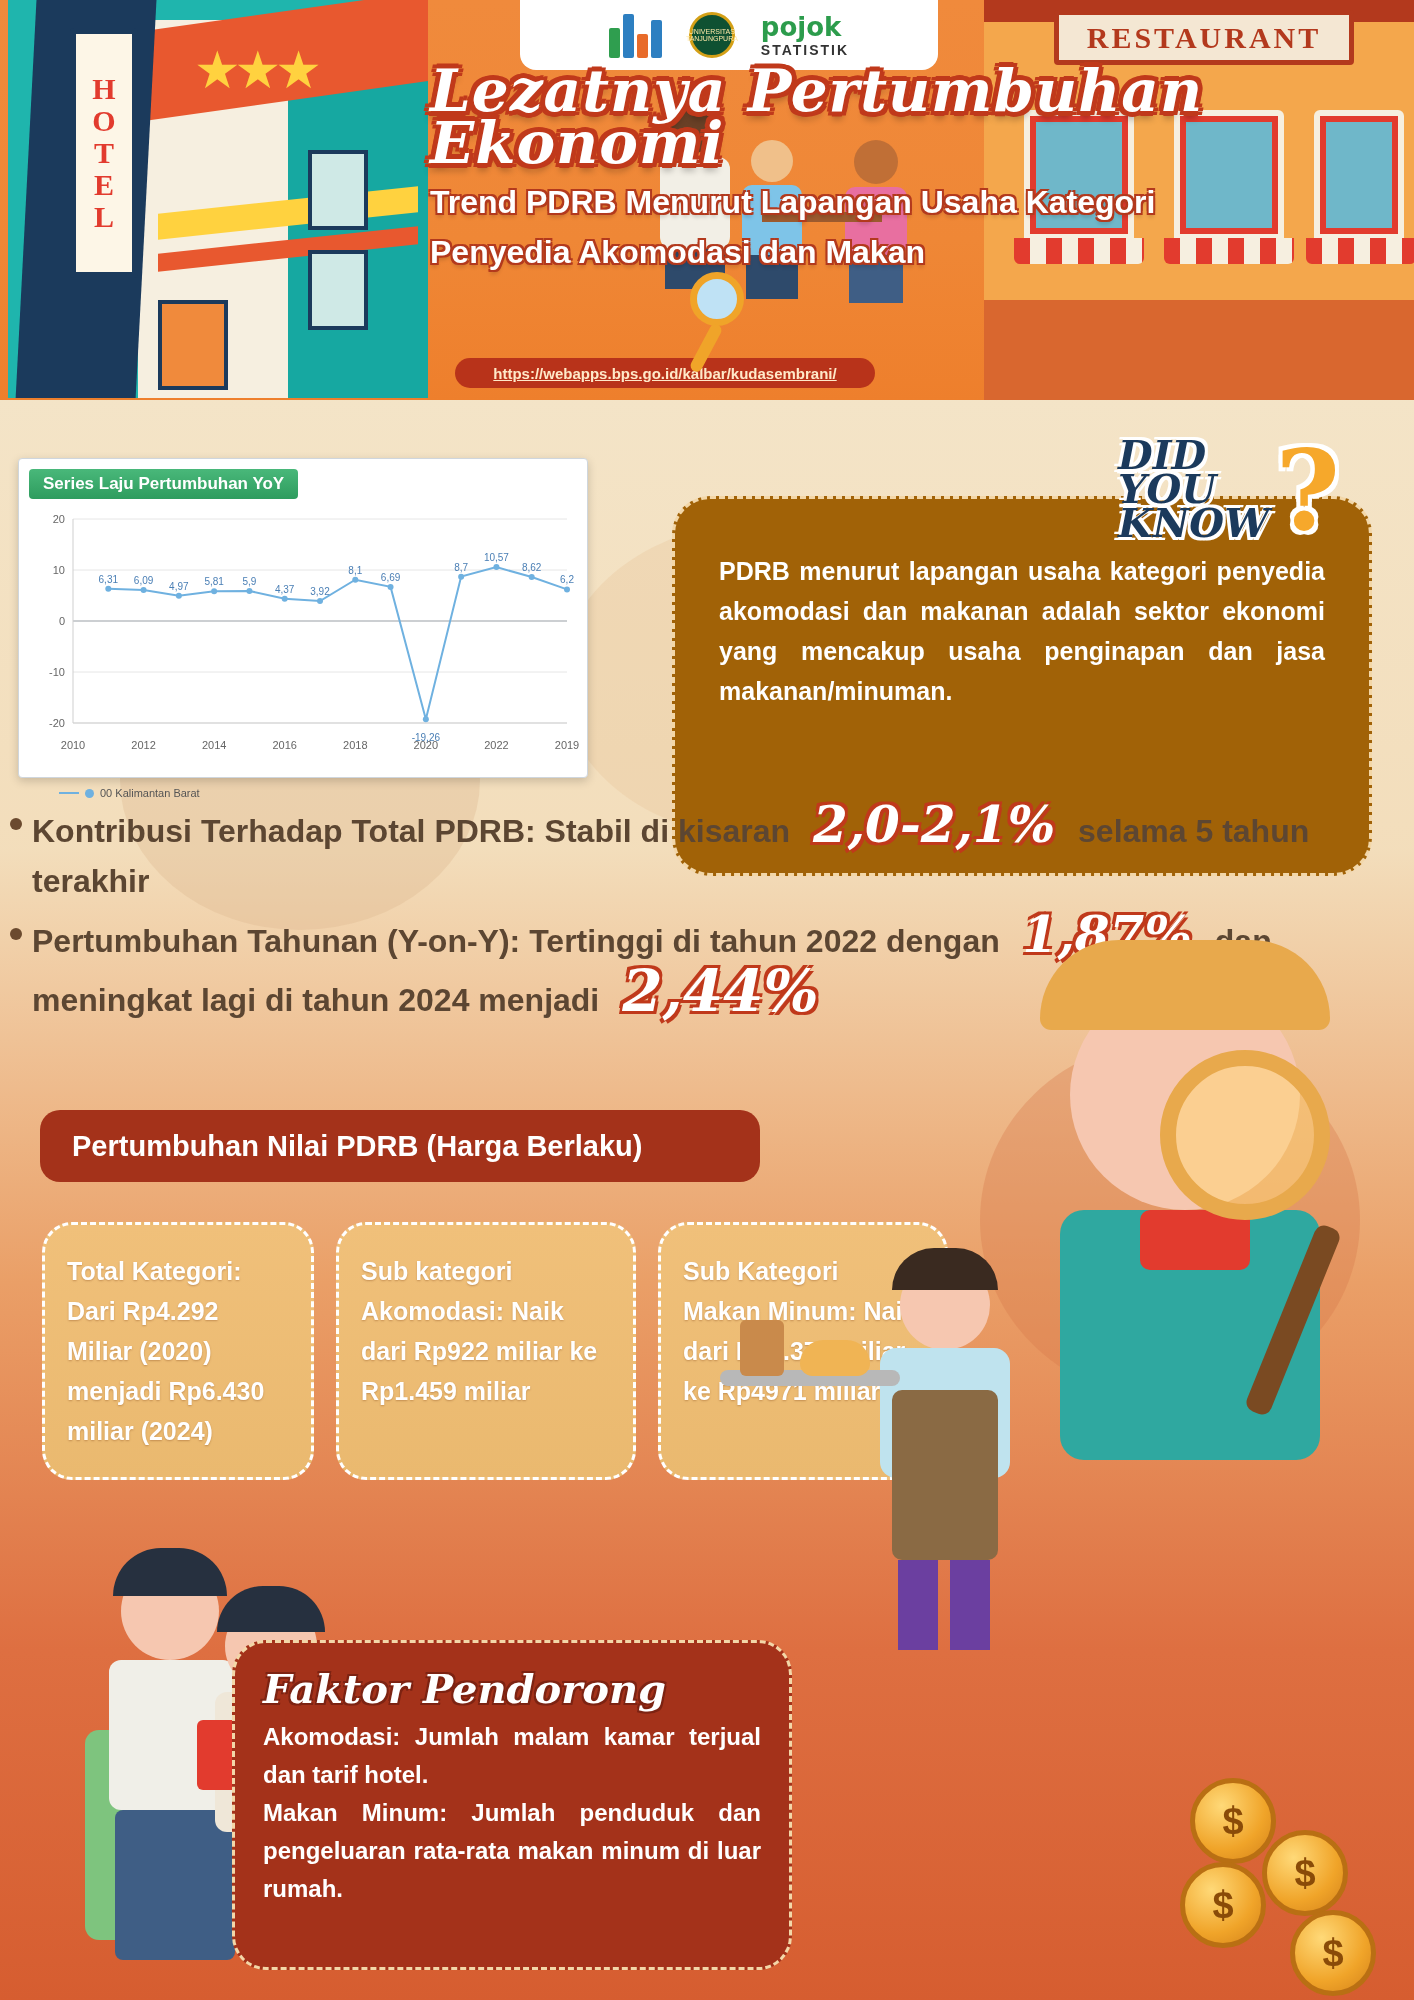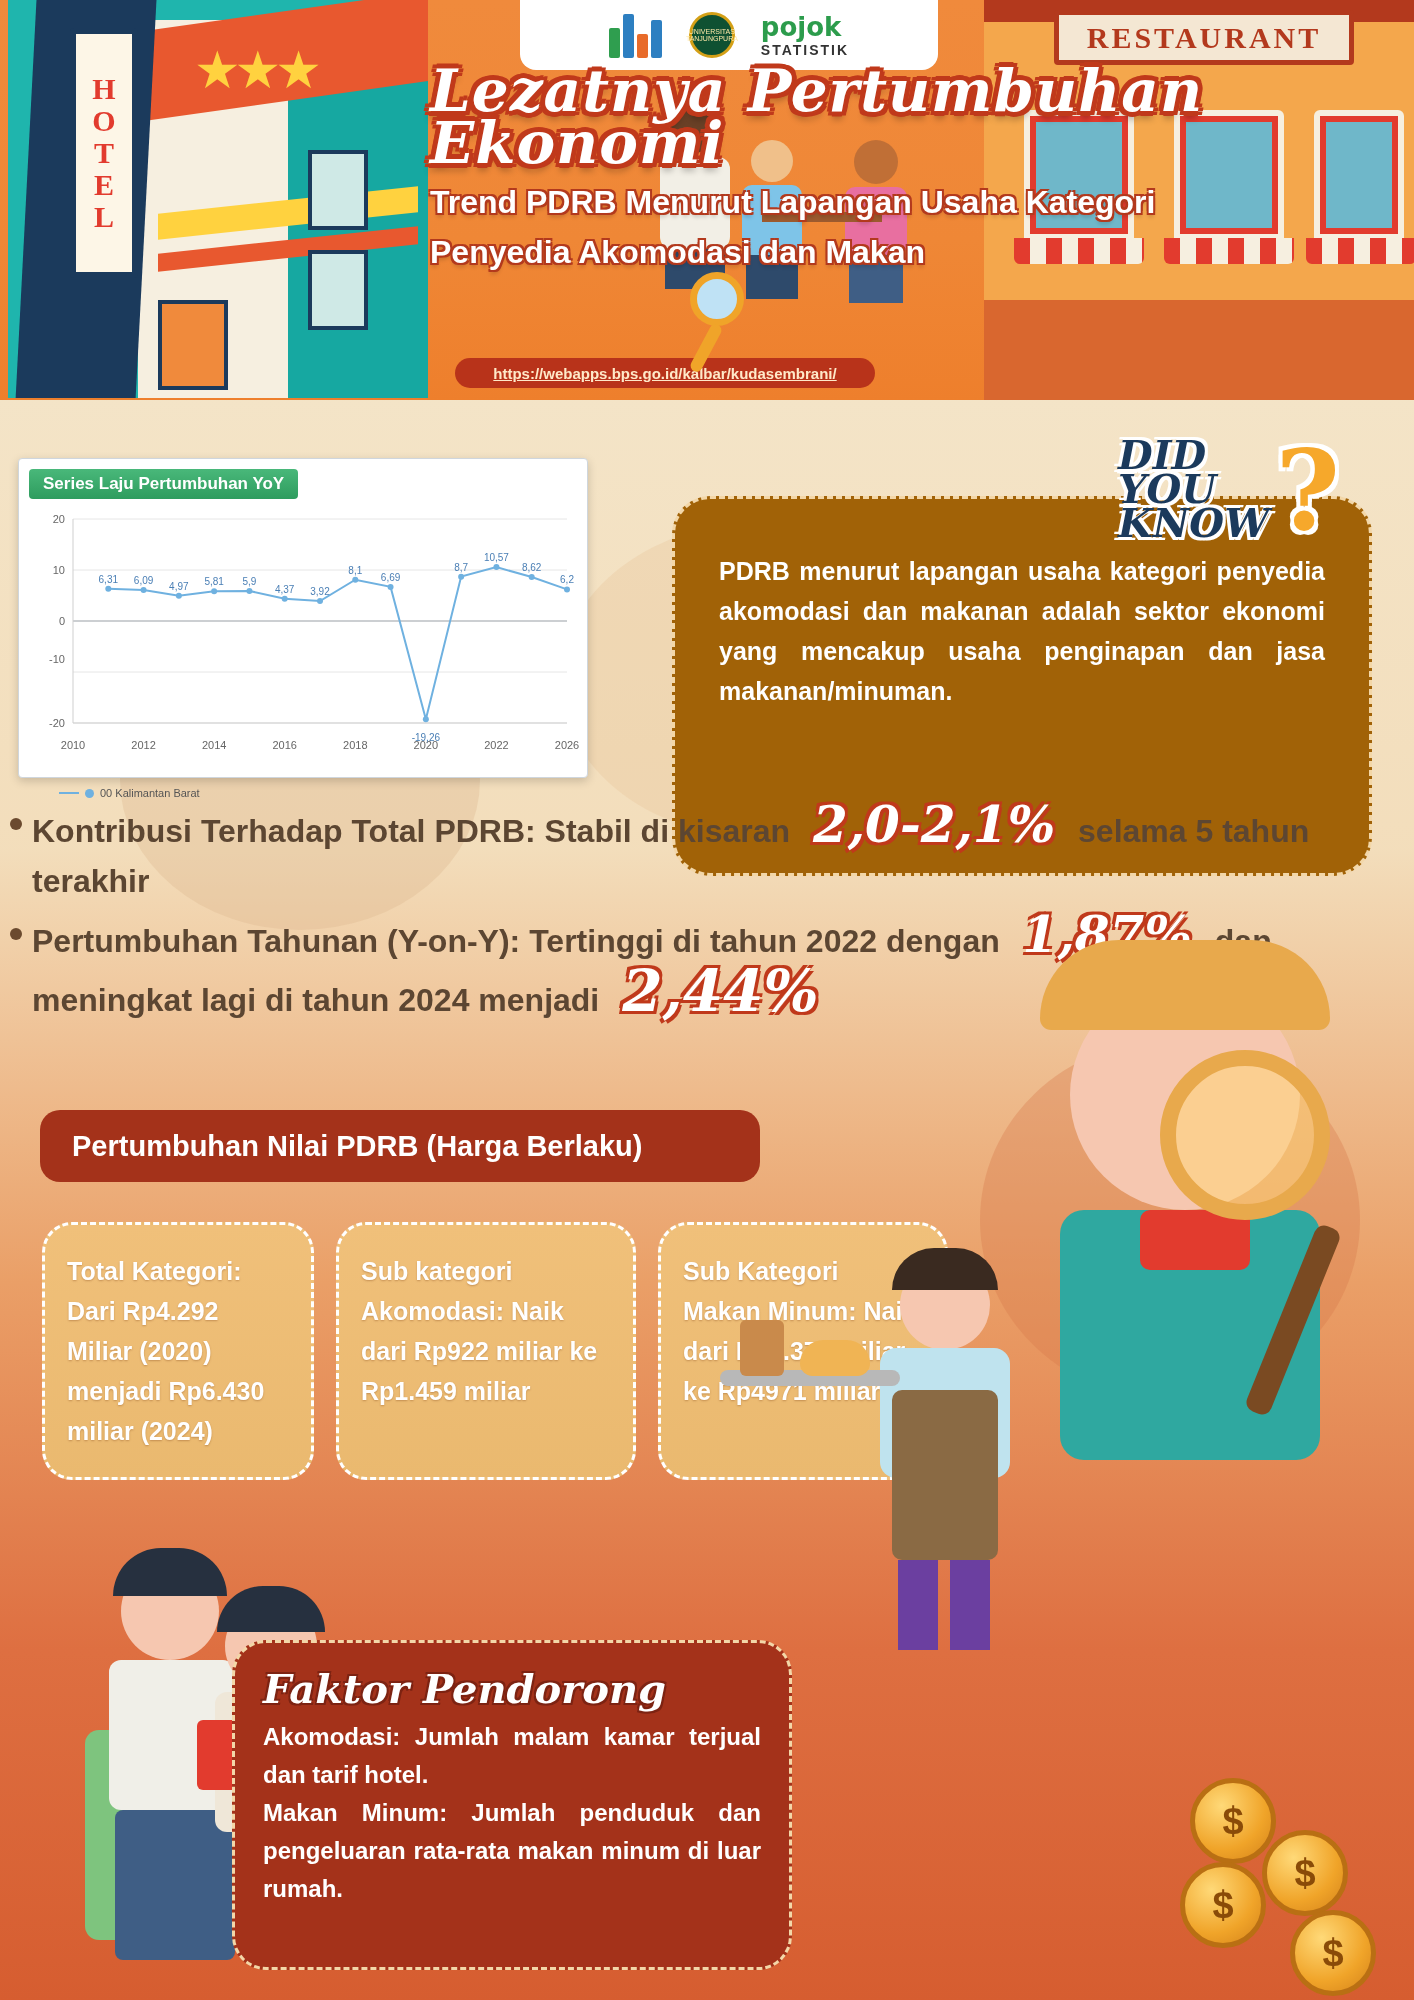--- a/index.html
+++ b/index.html
@@ -414,32 +414,32 @@
         <circle cx="291" cy="92.008" r="3" fill="#6fb1e0"></circle>
         <circle cx="326.2857142857143" cy="70.69" r="3" fill="#6fb1e0"></circle>
         <circle cx="361.5714285714286" cy="77.881" r="3" fill="#6fb1e0"></circle>
         <circle cx="396.8571428571429" cy="210.22600000000003" r="3" fill="#6fb1e0"></circle>
         <circle cx="432.1428571428571" cy="67.63" r="3" fill="#6fb1e0"></circle>
         <circle cx="467.4285714285714" cy="58.092999999999996" r="3" fill="#6fb1e0"></circle>
         <circle cx="502.7142857142857" cy="68.03800000000001" r="3" fill="#6fb1e0"></circle>
         <circle cx="538" cy="80.38000000000001" r="3" fill="#6fb1e0"></circle>
       </svg>
   <div class="axis-y-label" style="top: 214px;">-20</div>
-      <div class="axis-y-label" style="top: 150px;">-10</div>
+      <div class="axis-y-label" style="top: 163px;">-10</div>
       <div class="axis-y-label" style="top: 112px;">0</div>
       <div class="axis-y-label" style="top: 61px;">10</div>
       <div class="axis-y-label" style="top: 10px;">20</div>
       <div class="axis-x-label" style="left: 44px;">2010</div>
       <div class="axis-x-label" style="left: 114.571px;">2012</div>
       <div class="axis-x-label" style="left: 185.143px;">2014</div>
       <div class="axis-x-label" style="left: 255.714px;">2016</div>
       <div class="axis-x-label" style="left: 326.286px;">2018</div>
       <div class="axis-x-label" style="left: 396.857px;">2020</div>
       <div class="axis-x-label" style="left: 467.429px;">2022</div>
-      <div class="axis-x-label" style="left: 538px;">2026</div>
+      <div class="axis-x-label" style="left: 538px;">2019</div>
       <div class="pt-label" style="left: 79.2857px; top: 75.819px;">6,31</div>
       <div class="pt-label" style="left: 114.571px; top: 76.941px;">6,09</div>
       <div class="pt-label" style="left: 149.857px; top: 82.653px;">4,97</div>
       <div class="pt-label" style="left: 185.143px; top: 78.369px;">5,81</div>
       <div class="pt-label" style="left: 220.429px; top: 77.91px;">5,9</div>
       <div class="pt-label" style="left: 255.714px; top: 85.713px;">4,37</div>
       <div class="pt-label" style="left: 291px; top: 88.008px;">3,92</div>
       <div class="pt-label" style="left: 326.286px; top: 66.69px;">8,1</div>
       <div class="pt-label" style="left: 361.571px; top: 73.881px;">6,69</div>
       <div class="pt-label" style="left: 396.857px; top: 234.226px;">-19,26</div>

